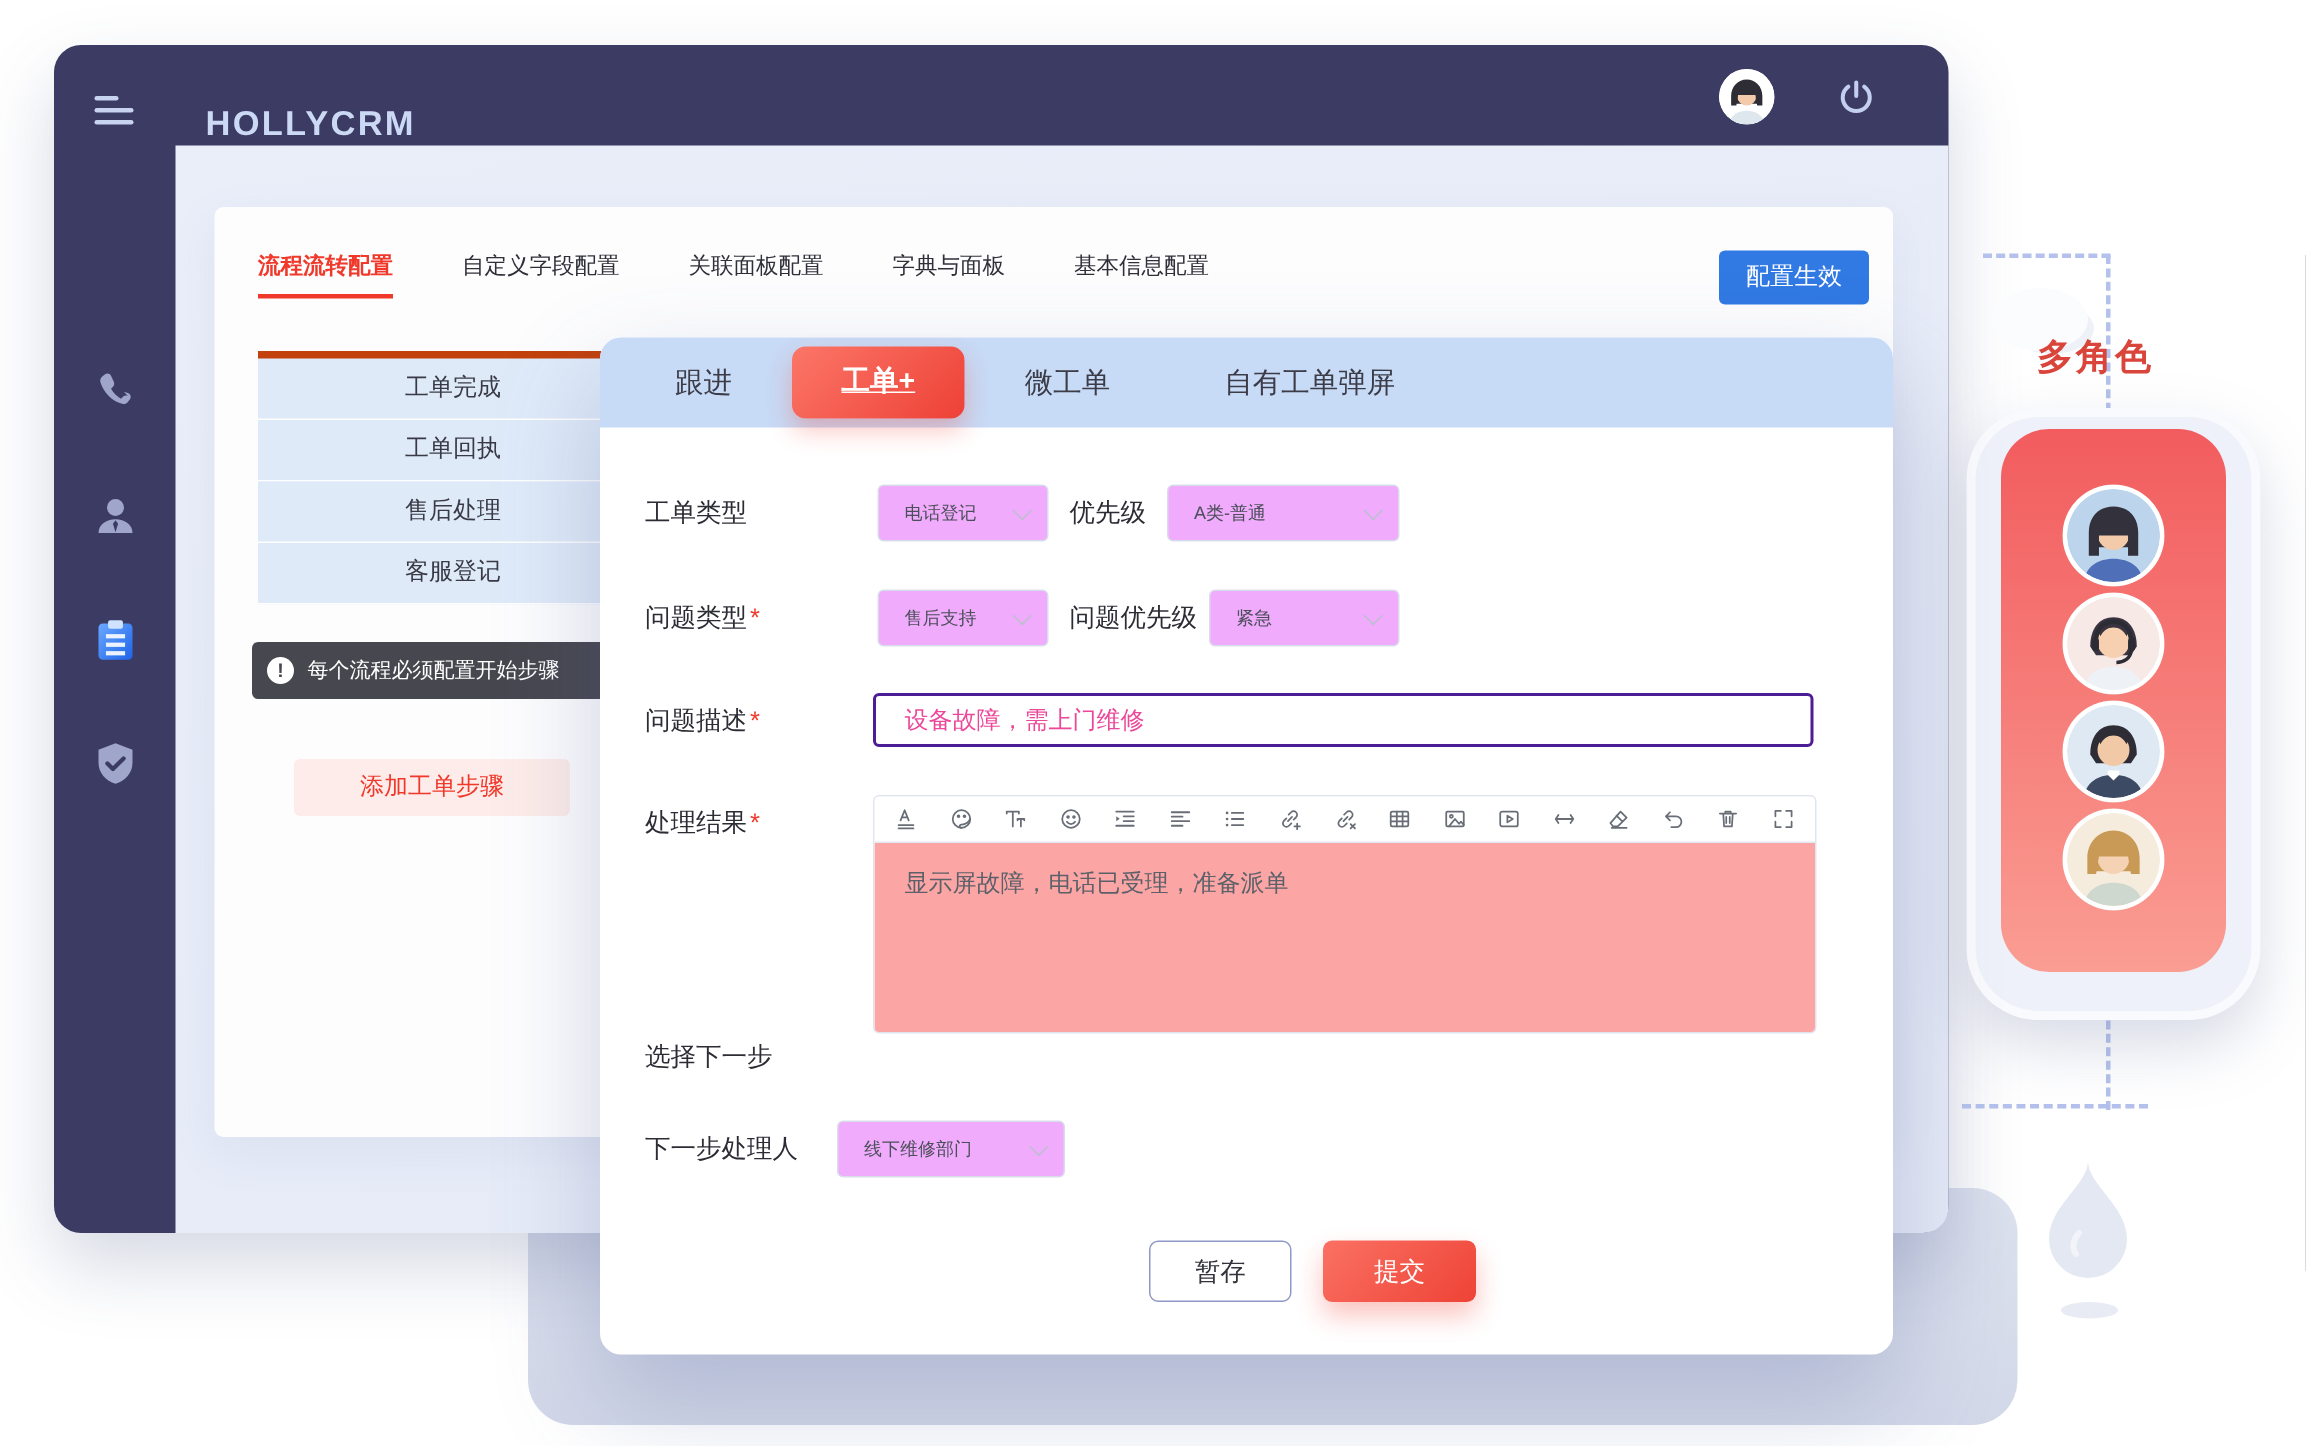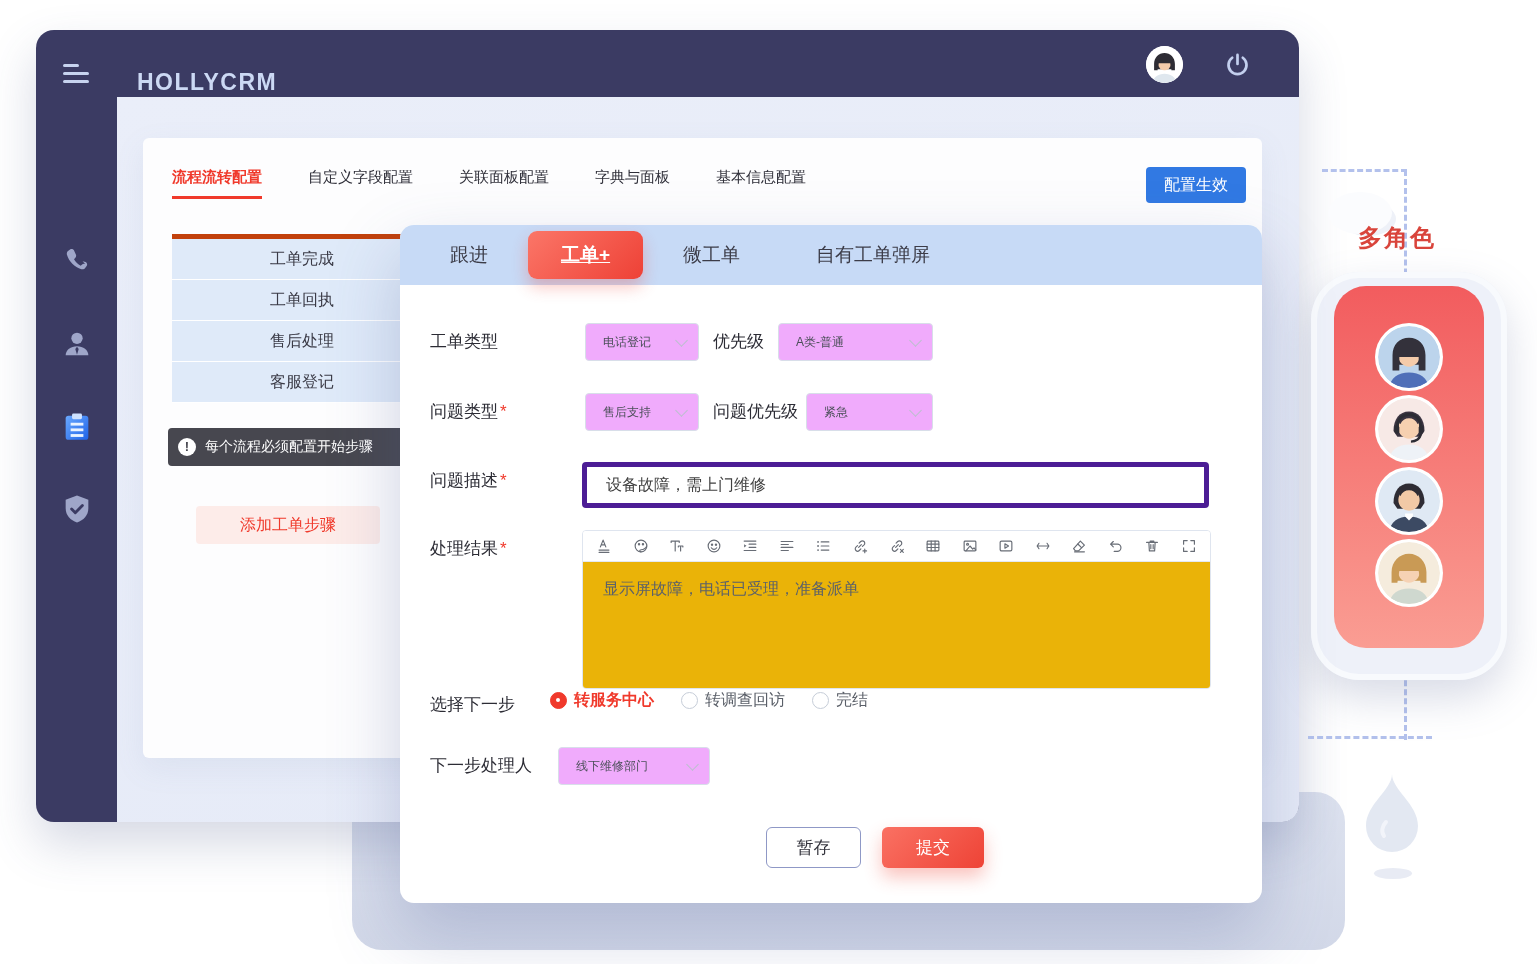--- a/index.html
+++ b/index.html
@@ -55,28 +55,28 @@
                border-radius:9px;height:48px;line-height:48px;padding:0 33px;box-shadow:0 8px 16px rgba(238,65,54,.30);text-decoration:underline;}
   .mtab:nth-child(3){margin-left:40px;}
   .mtab:nth-child(4){margin-left:76px;}
 
   .f-label{position:absolute;font-size:17px;color:#2c2c35;white-space:nowrap;}
   .f-label .req{color:#f0392b;margin-left:2px;}
   .sel{position:absolute;height:38px;box-sizing:border-box;border:1px solid #d8dee9;border-radius:4px;background:#f0abfc;
        font-size:12px;color:#4b4f59;line-height:36px;padding:0 30px 0 17px;cursor:pointer;white-space:nowrap;}
   .chev{position:absolute;right:12px;top:12px;width:8px;height:8px;border-right:1.6px solid #b9c0cc;
         border-bottom:1.6px solid #b9c0cc;transform:rotate(45deg);}
-  .inp{position:absolute;left:182px;top:237px;width:627px;height:46px;box-sizing:border-box;border:5px solid #4c1d95;
-       border-radius:4px;background:#fff;font-size:16px;color:#404040;padding:0 19px;font-family:inherit;}
+  .inp{position:absolute;left:182px;top:237px;width:627px;height:36px;box-sizing:border-box;border:2px solid #4c1d95;
+       border-radius:4px;background:#fff;font-size:16px;color:#ec4899;padding:0 19px;font-family:inherit;}
   .editor{position:absolute;left:182px;top:305px;width:627px;border:1px solid #dfe5ef;border-radius:4px;overflow:hidden;}
   .etoolbar{height:30px;background:#fff;border-bottom:1px solid #e4e9f1;display:flex;align-items:center;
             justify-content:space-between;padding:0 12px;}
   .ticon{width:18px;height:18px;cursor:pointer;}
   .ticon svg{width:18px;height:18px;stroke:#686d76;fill:none;stroke-width:1.3;stroke-linecap:round;stroke-linejoin:round;}
-  .econtent{height:92px;background:#eab308;font-size:16px;color:#5c6169;padding:17px 20px;box-sizing:content-box;}
+  .econtent{height:92px;background:#fca5a5;font-size:16px;color:#5c6169;padding:17px 20px;box-sizing:content-box;}
   .radio-row{position:absolute;left:150px;top:465px;display:flex;align-items:center;gap:27px;}
   .ropt{display:flex;align-items:center;gap:7px;font-size:16px;color:#5a5f68;cursor:pointer;}
   .ropt.on{color:#f0392b;font-weight:bold;}
   .radio{position:relative;width:17px;height:17px;border-radius:50%;border:1.5px solid #c6cdd8;background:#fff;box-sizing:border-box;}
   .ropt.on .radio{background:#f0392b;border-color:#f0392b;}
   .radio .dot{position:absolute;left:5px;top:5px;width:4px;height:4px;border-radius:50%;background:#fff;}
   .btn-save{position:absolute;left:366px;top:602px;width:95px;height:41px;box-sizing:border-box;border:1px solid #8f98c6;
             border-radius:6px;background:#fff;font-size:17px;color:#33333c;line-height:39px;text-align:center;cursor:pointer;}
   .btn-submit{position:absolute;left:482px;top:602px;width:102px;height:41px;border-radius:6px;
               background:linear-gradient(135deg,#fa7163,#ee4336);color:#fff;font-size:17px;line-height:41px;
@@ -299,36 +299,20 @@
             </svg></span>
           <span class="ticon"><svg viewBox="0 0 20 20">
               <path d="M4 8V4h4M16 8V4h-4M4 12v4h4M16 12v4h-4"></path>
             </svg></span>
         </div>
       <div class="econtent">显示屏故障，电话已受理，准备派单</div>
     </div>
 
     <div class="f-label" style="left:30px;top:468px">
       <span>选择下一步</span></div>
-    <div class="radio-row" id="next-step-options">
-        <label class="ropt on">
-          <span class="radio">
-            <span class="dot"></span>
-          </span>
-          <span>转服务中心</span>
-        </label>
-        <label class="ropt">
-          <span class="radio"></span>
-          <span>转调查回访</span>
-        </label>
-        <label class="ropt">
-          <span class="radio"></span>
-          <span>完结</span>
-        </label>
-      </div>
 
     <div class="f-label" style="left:30px;top:529px">
       <span>下一步处理人</span></div>
     <div class="sel" style="left:158px;top:522px;width:152px">
       <span>线下维修部门</span><i class="chev"></i></div>
 
     <div class="btn-save">暂存</div>
     <div class="btn-submit">提交</div>
   </div>
 

